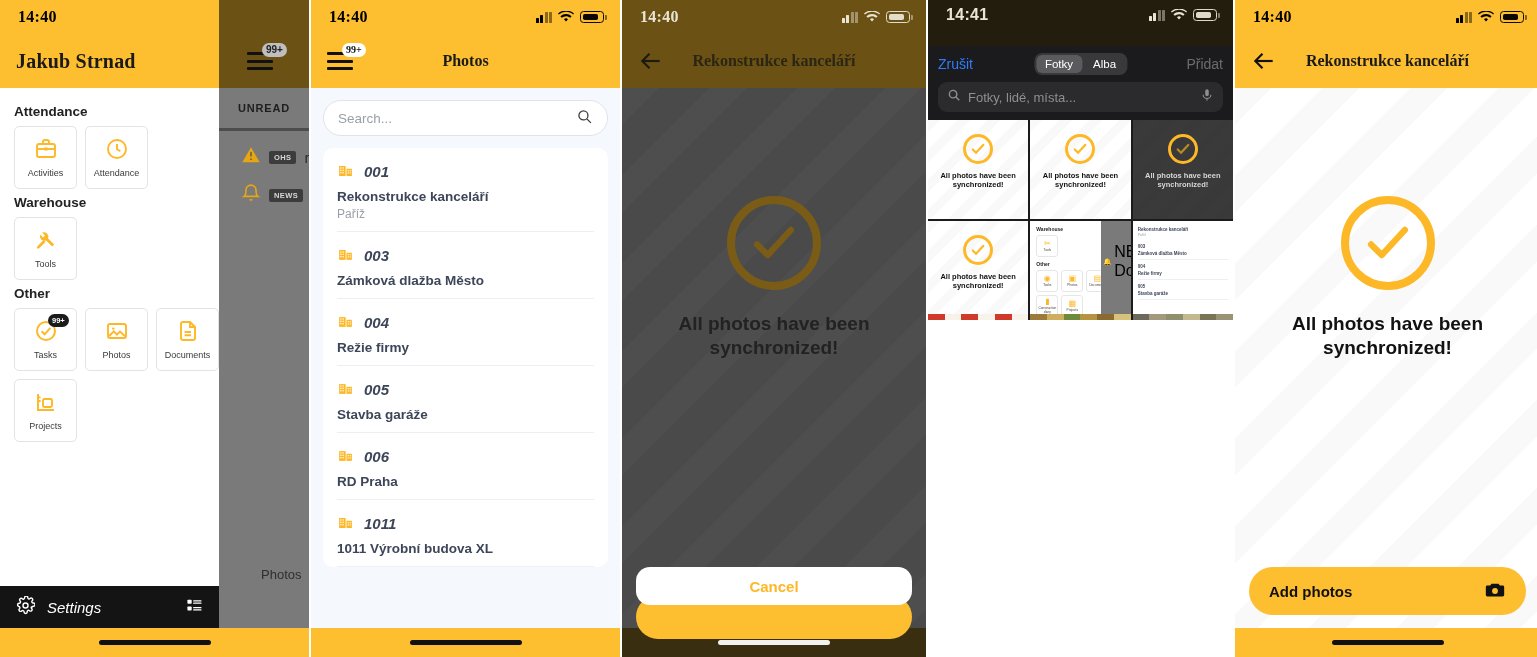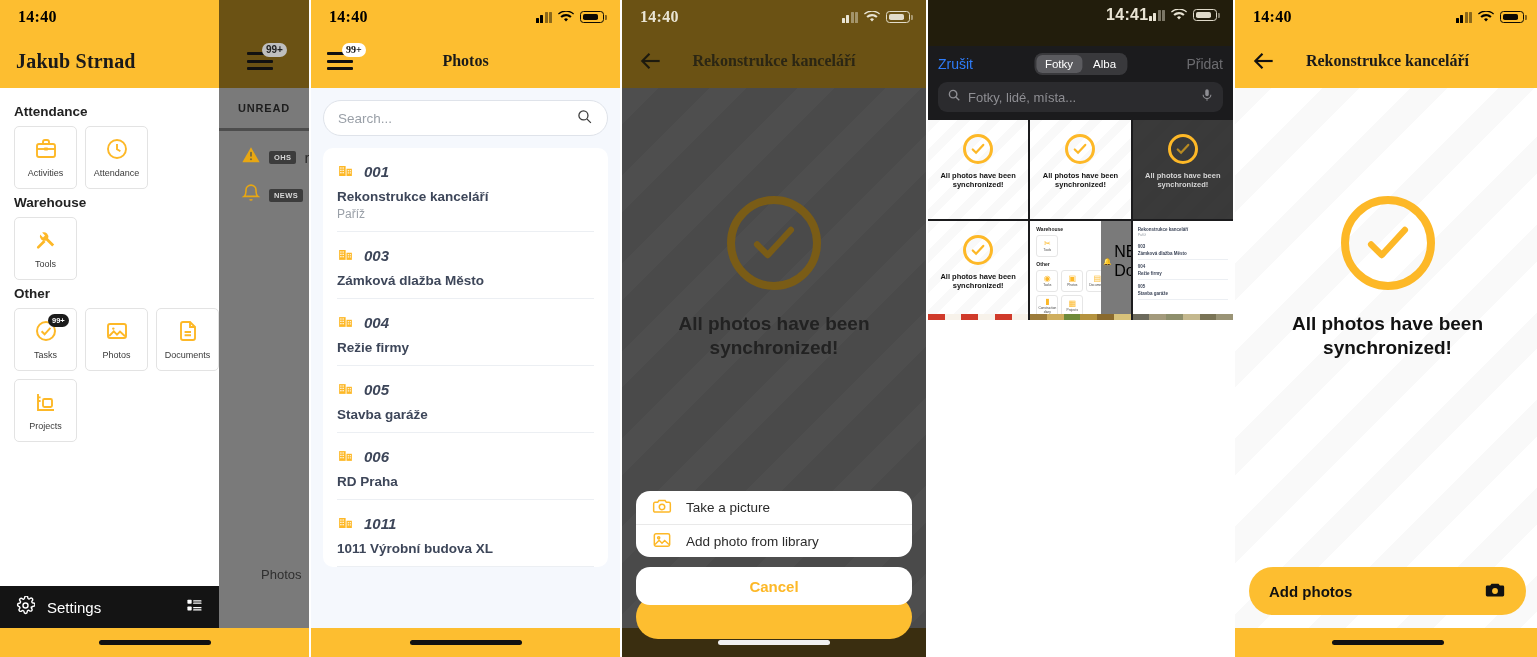--- a/index.html
+++ b/index.html
@@ -125,21 +125,21 @@
   .tile-badge {
     position:absolute; top:5px; left:33px;
     background:#1b1b1b; color:#fff;
     font-size:7.5px; font-weight:bold;
     border-radius:999px; padding:2.5px 4px; line-height:1;
   }
   .settings-bar {
     position: absolute; left:0; bottom: 29px;
     width: 219px; height: 42px; background:#141414;
     display:flex; align-items:center; padding: 0 16px;
-    color:#fff; gap: 12px;
+    color:#fff; gap: 12px; font-style: italic;
   }
   .settings-bar .stxt { font-size: 15px; }
   .settings-bar .right-ic { margin-left:auto; }
 
   
   .drawer-overlay {
     position:absolute; top:0; right:0; width: 90px; height: 628px;
     background:#7a7a7a; z-index: 6; overflow:hidden;
   }
   .drawer-overlay .ov-top {
@@ -756,52 +756,31 @@
         <svg width="58" height="58" viewBox="0 0 24 24" fill="none" stroke="#7A5C16" stroke-width="2.6" stroke-linecap="round" stroke-linejoin="round">
             <path d="M5 12.6l4.4 4.4L19 6.6"></path>
           </svg>
       </div>
       <div class="sync-msg">All photos have been synchronized!</div>
     </div>
 
     <div class="ghostbtn"></div>
 
     <div class="sheet-wrap">
-      <div class="sheet">
-        <div class="sheet-item">
-          <span>
-            <svg width="20" height="20" viewBox="0 0 24 24" fill="none" stroke="#FDB827" stroke-width="1.8">
-                <path d="M3.6 7.6h3.2l1.5-2.2h7.4l1.5 2.2h3.2a1.6 1.6 0 011.6 1.6v8.4a1.6 1.6 0 01-1.6 1.6H3.6A1.6 1.6 0 012 17.6V9.2a1.6 1.6 0 011.6-1.6z"></path>
-                <circle cx="12" cy="13.2" r="3.3"></circle>
-              </svg>
-          </span>
-          <span>Take a picture</span>
-        </div>
-        <div class="sheet-item">
-          <span>
-            <svg width="20" height="20" viewBox="0 0 24 24" fill="none" stroke="#FDB827" stroke-width="1.8">
-                <rect x="2.8" y="4.6" width="18.4" height="14.8" rx="2"></rect>
-                <circle cx="8" cy="9.4" r="1.3"></circle>
-                <path d="M3.6 17.4l5-5 3.4 3.4 3.2-3.2 5.2 4.8"></path>
-              </svg>
-          </span>
-          <span>Add photo from library</span>
-        </div>
-      </div>
       <div class="sheet-cancel">Cancel</div>
     </div>
 
     <div class="home-ind-bar dim">
       <div class="home-bar light"></div>
     </div>
   </div>
 
   <div class="panel p4">
     <div style="background:#221d0c;">
-      <div class="statusbar" style="color:#e9e4d4; height:30px;justify-content:flex-end;">
+      <div class="statusbar" style="color:#e9e4d4; height:30px;">
         <div class="status-time">14:41</div>
         <div class="status-icons">
           <div class="sig">
               <i></i>
               <i></i>
               <i></i>
               <i></i>
             </div>
           <div class="wifi">
             <svg width="16" height="12" viewBox="0 0 16 12">

